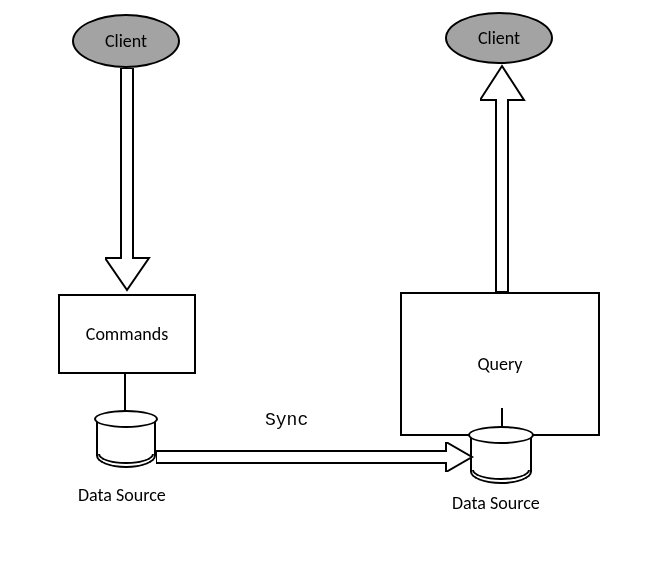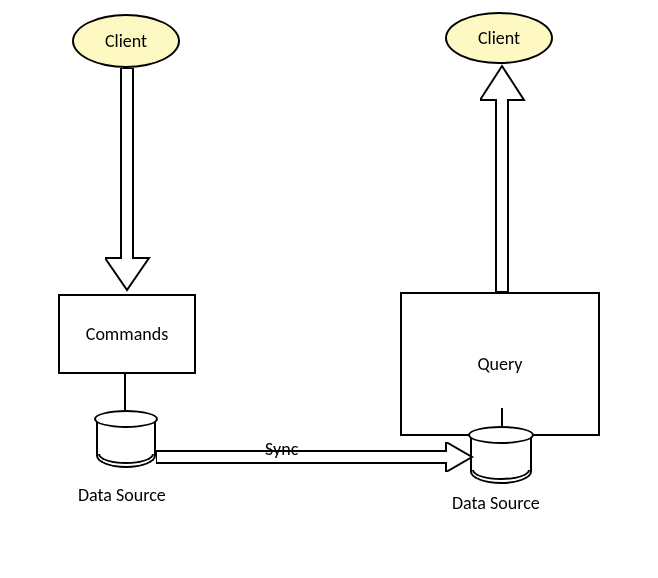--- a/index.html
+++ b/index.html
@@ -22,21 +22,21 @@
     
     
     .ellipse {
       position: absolute;
       border: 2px solid #000;
       border-radius: 50%;
       display: flex;
       align-items: center;
       justify-content: center;
       font-size: 18px;
-      background: #fef9c3;
+      background: #a3a3a3;
     }
     
     
     .rect {
       position: absolute;
       border: 2px solid #000;
       display: flex;
       align-items: center;
       justify-content: center;
       font-size: 18px;
@@ -134,18 +134,18 @@
   <div class="cylinder" style="left:470px; top:434px; width:62px; height:50px;">
     <div class="cylinder-body"></div>
     <div class="cylinder-top"></div>
     <div class="cylinder-bottom-line"></div>
   </div>
 
   <svg class="arrow" style="left:156px; top:442px; width:318px; height:30px;">
     <path d="M 0 9 L 290 9 L 290 0 L 316 15 L 290 30 L 290 21 L 0 21 Z" fill="#fff" stroke="#000" stroke-width="2"></path>
   </svg>
 
-  <div class="label" style="left:265px; top:438px;">Sync</div>
+  <div class="label" style="left:265px; top:410px;font-family:Liberation Mono, monospace;">Sync</div>
 
   <div class="label" style="left:78px; top:484px;">Data Source</div>
   <div class="label" style="left:452px; top:492px;">Data Source</div>
 
 </div>
 
 </body></html>

